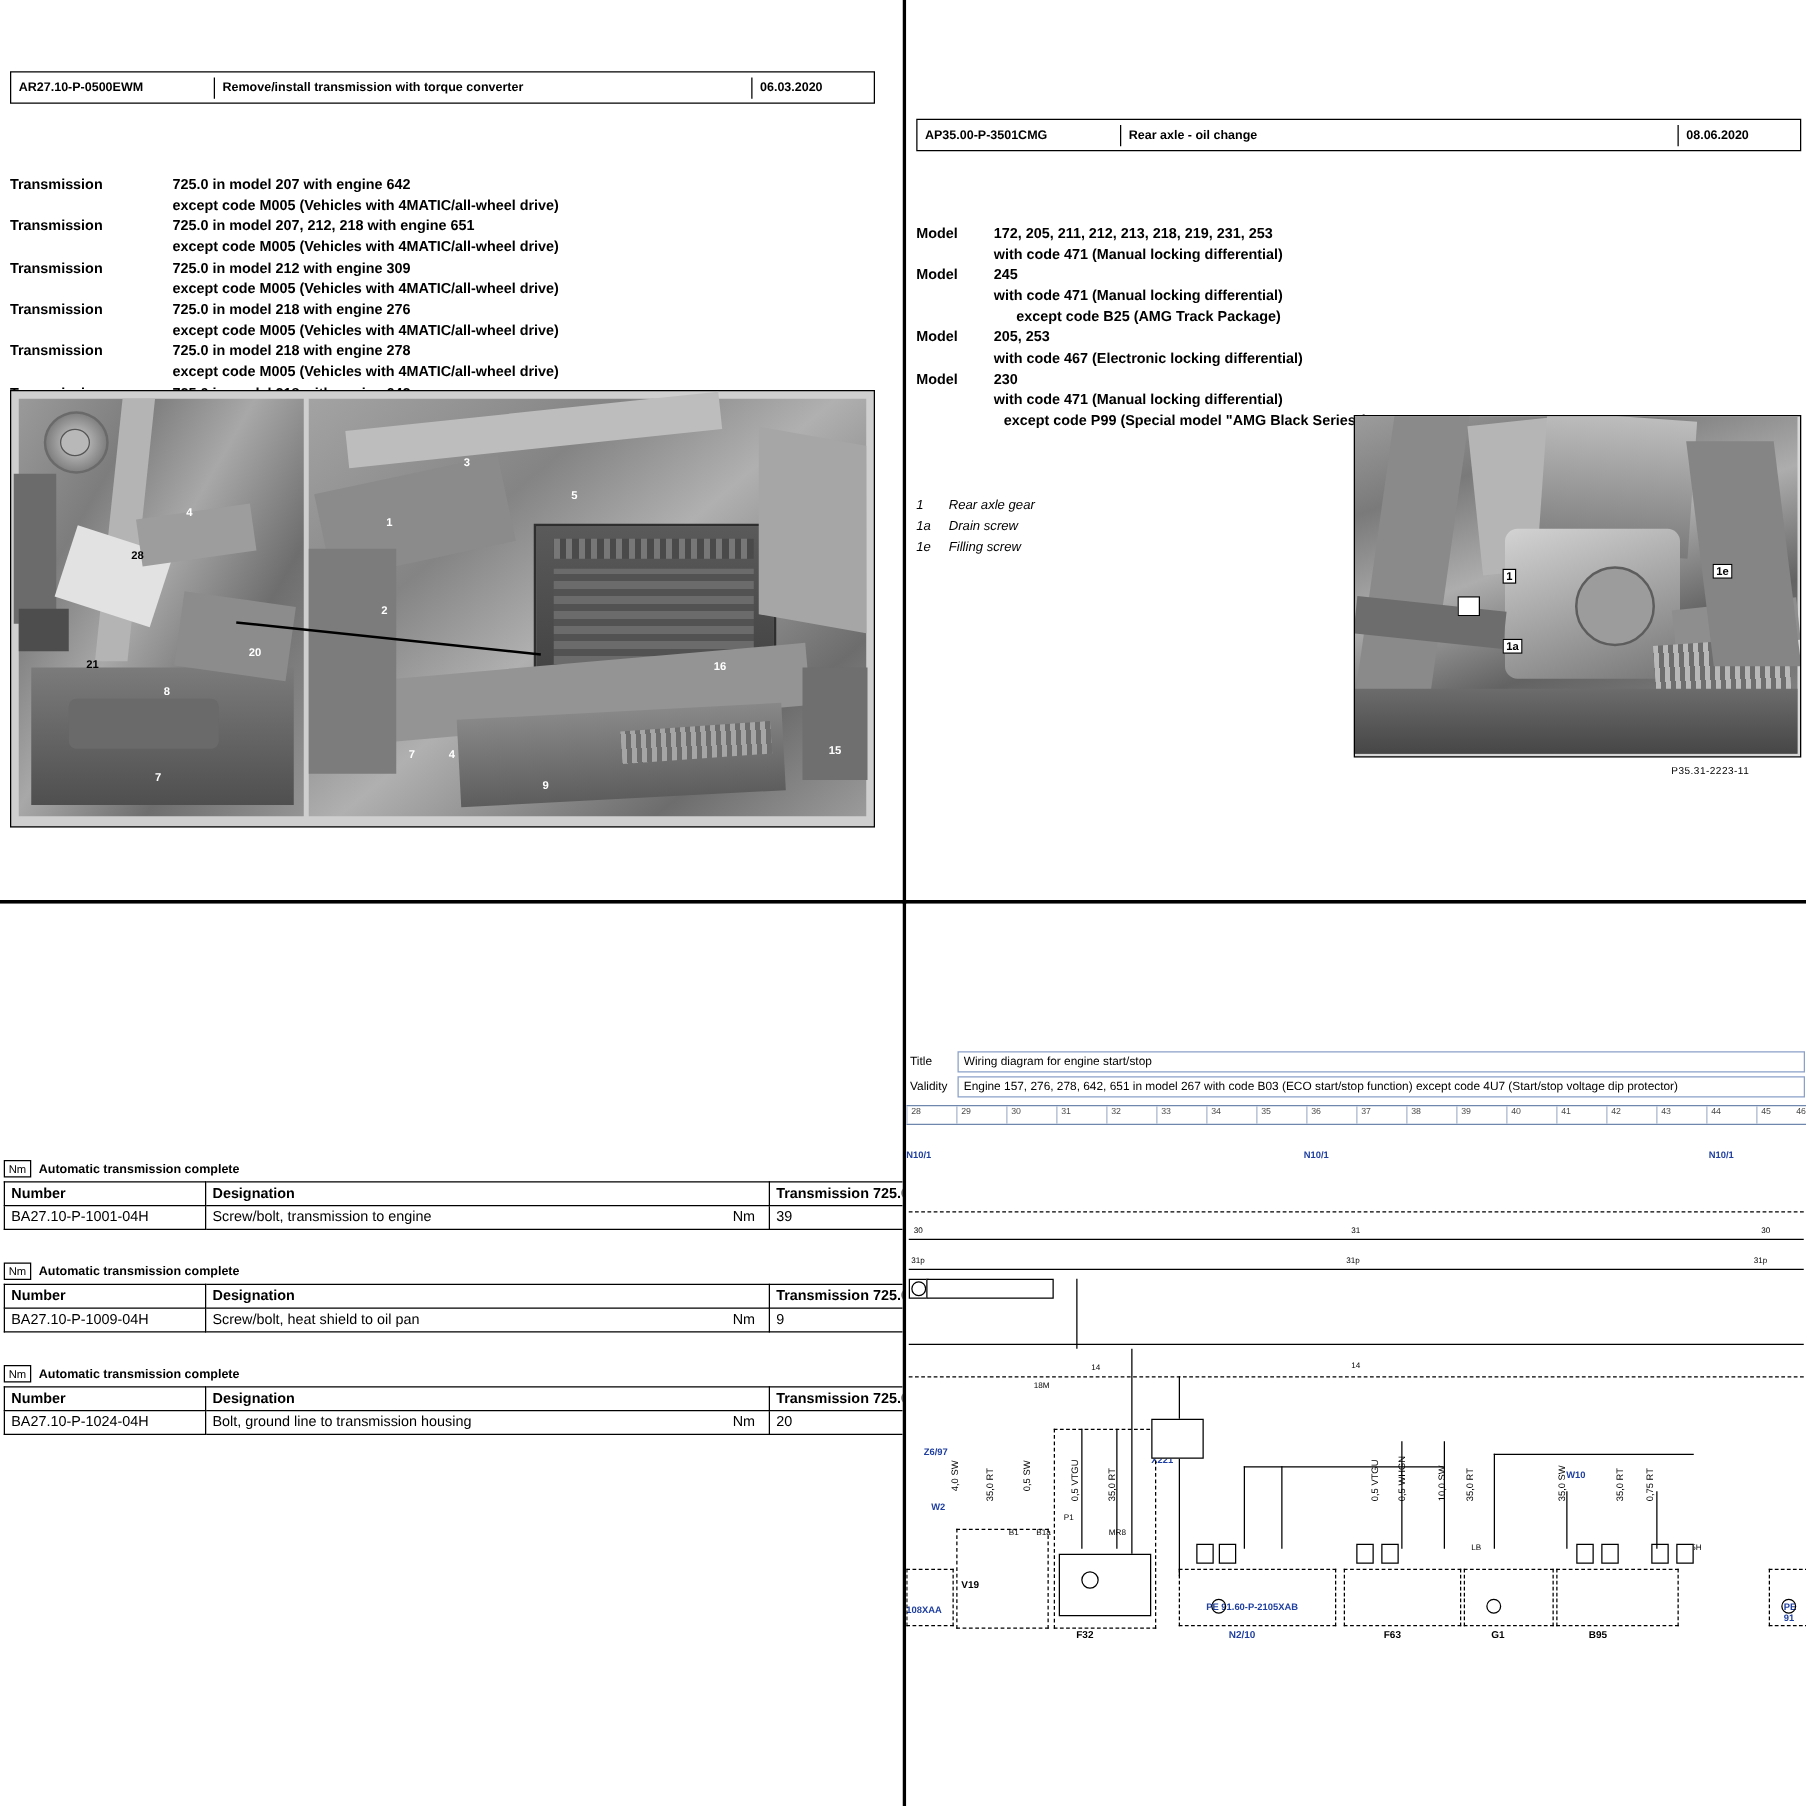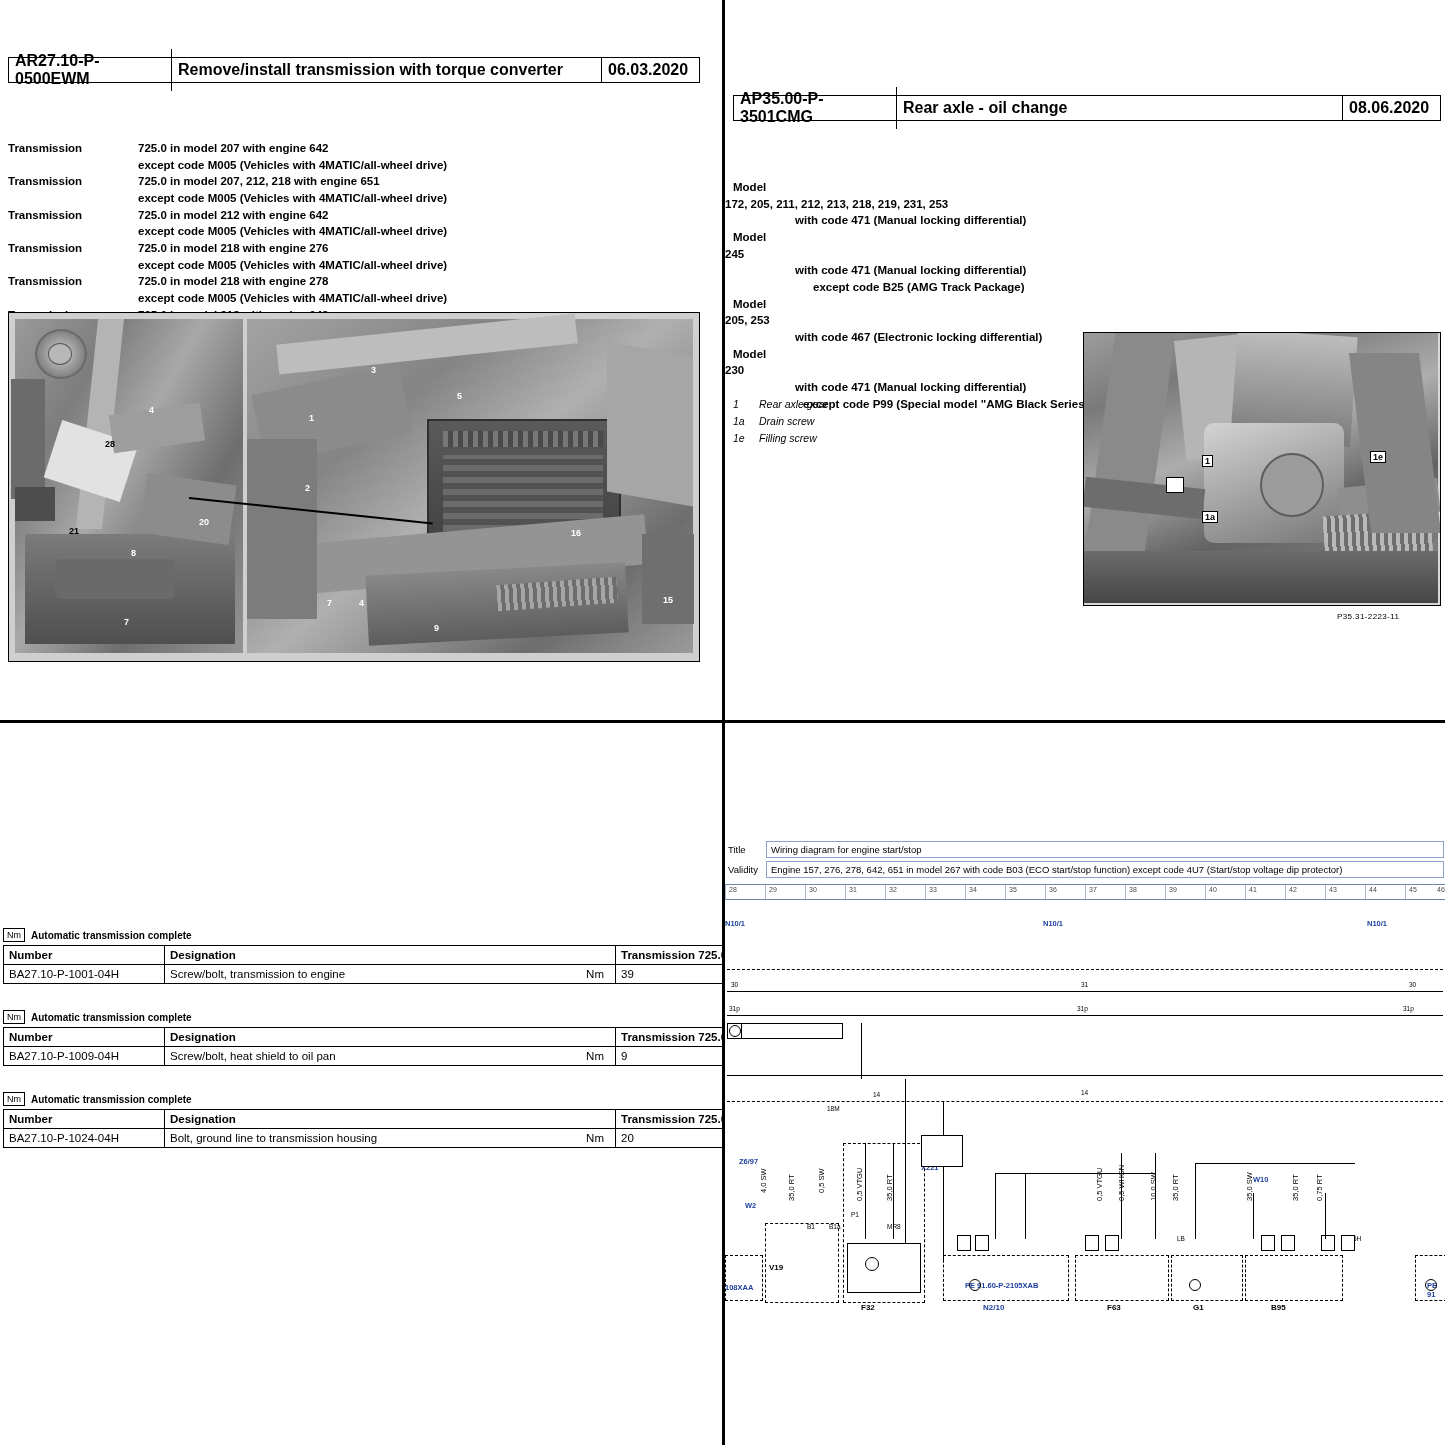--- a/index.html
+++ b/index.html
@@ -15,21 +15,21 @@
   .quad{position:absolute;overflow:hidden;background:#fff;}
   .q-tl{left:0;top:0;width:722px;height:720px;}
   .q-tr{left:725px;top:0;width:720px;height:720px;}
   .q-bl{left:0;top:723px;width:722px;height:722px;}
   .q-br{left:725px;top:723px;width:720px;height:722px;}
 
   .vdiv{position:absolute;left:722px;top:0;width:3px;height:1445px;background:#000;}
   .hdiv{position:absolute;left:0;top:720px;width:1445px;height:3px;background:#000;}
 
   
-  .dochead{display:flex;border:1px solid #000;font-weight:bold;font-size:16px;background:#fff;align-items:center;}
+  .dochead{display:flex;border:1px solid #000;font-weight:bold;font-size:10px;background:#fff;align-items:center;}
   .dochead .cell{padding:3px 6px;border-right:1px solid #000;display:flex;align-items:center;}
   .dochead .cell:last-child{border-right:none;}
   .dochead .id{width:150px;}
   .dochead .title{flex:1;}
   .dochead .date{width:85px;justify-content:flex-start;}
 
   
   .translist{margin-top:22px;font-size:11.5px;}
   .translist .row{display:flex;align-items:flex-start;line-height:1.45;}
   .translist .lbl{width:130px;font-weight:bold;padding-left:8px;}
@@ -38,21 +38,21 @@
 
   
   .figbox{border:1px solid #000;background:#d8d8d8;position:relative;overflow:hidden;}
   .photo{position:absolute;background:#8e8e8e;}
   .callout{position:absolute;font-size:9px;color:#000;font-weight:bold;}
   .calloutw{position:absolute;font-size:9px;color:#fff;font-weight:bold;}
   .cbox{position:absolute;font-size:9px;font-weight:bold;background:#fff;border:1px solid #000;padding:0 2px;}
 
   
   .modelblock{margin-top:24px;font-size:11.5px;}
-  .modelblock .row{display:flex;line-height:1.45;flex-direction:column;}
+  .modelblock .row{display:flex;line-height:1.45;}
   .modelblock .lbl{width:62px;font-weight:bold;padding-left:8px;}
   .modelblock .val{font-weight:bold;}
   .modelblock .sub{padding-left:70px;font-weight:bold;line-height:1.45;}
 
   .shownote{font-weight:bold;font-size:11px;line-height:1.35;}
   .legend{font-size:10.5px;font-style:italic;line-height:1.6;}
   .legend .li{display:flex;}
   .legend .n{width:26px;font-style:italic;}
 
   
@@ -113,21 +113,21 @@
     <div class="sub">except code M005 (Vehicles with 4MATIC/all-wheel drive)</div>
 
     <div class="row">
       <div class="lbl">Transmission</div>
       <div class="val">725.0 in model 207, 212, 218 with engine 651</div>
     </div>
     <div class="sub">except code M005 (Vehicles with 4MATIC/all-wheel drive)</div>
 
     <div class="row">
       <div class="lbl">Transmission</div>
-      <div class="val">725.0 in model 212 with engine 642</div>
+      <div class="val">725.0 in model 212 with engine 309</div>
     </div>
     <div class="sub">except code M005 (Vehicles with 4MATIC/all-wheel drive)</div>
 
     <div class="row">
       <div class="lbl">Transmission</div>
       <div class="val">725.0 in model 218 with engine 276</div>
     </div>
     <div class="sub">except code M005 (Vehicles with 4MATIC/all-wheel drive)</div>
 
     <div class="row">

